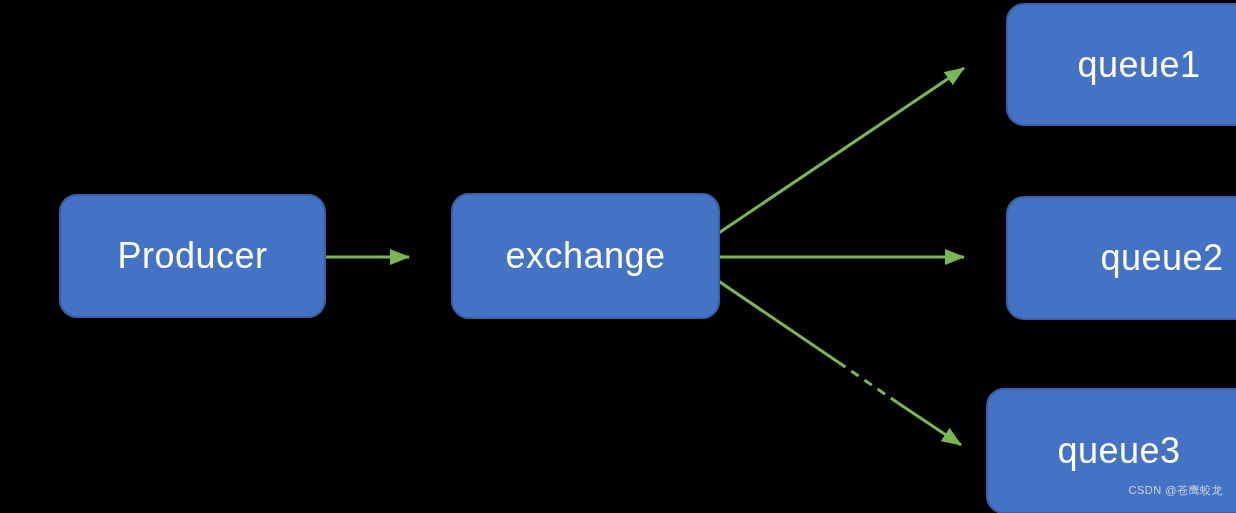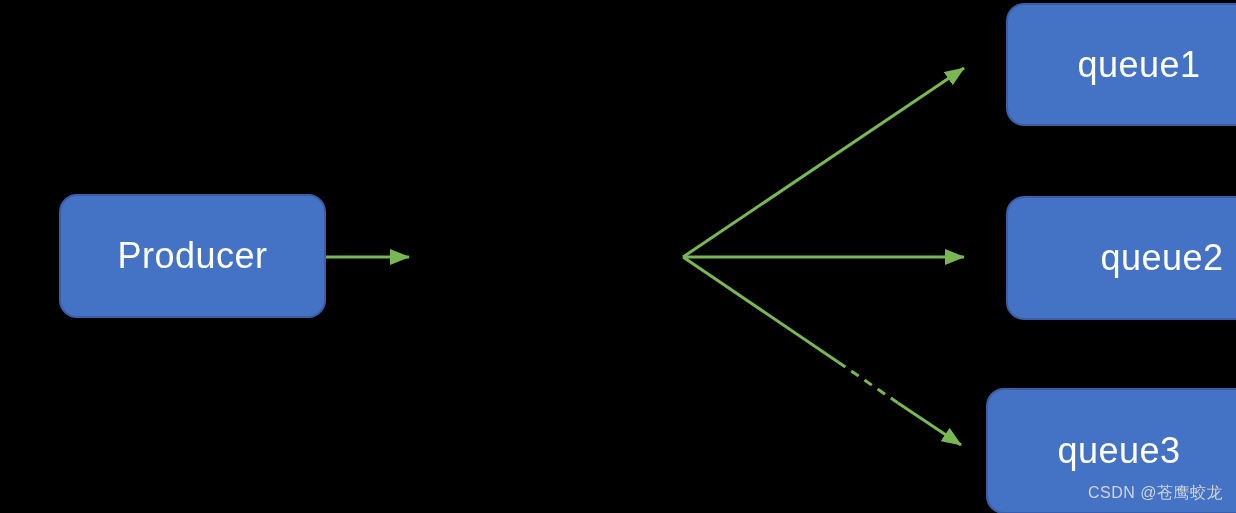--- a/index.html
+++ b/index.html
@@ -62,21 +62,21 @@
   .node-exchange { left: 412px; top: 193px; width: 269px; height: 126px; }
   .node-queue1   { left: 967px; top: 3px;   width: 266px; height: 123px; }
   .node-queue2   { left: 967px; top: 196px; width: 312px; height: 124px; }
   .node-queue3   { left: 947px; top: 388px; width: 266px; height: 126px; }
   .watermark {
     position: absolute;
     right: 13px;
     top: 483px;
     color: var(--watermark);
     opacity: 0.92;
-    font-size: 16px;
+    font-size: 11px;
     letter-spacing: 0.5px;
     white-space: nowrap;
   }
 </style>
 </head>
 <body>
 
 <div class="canvas">
 
   <svg class="arrow-layer" viewBox="0 0 1236 513" xmlns="http://www.w3.org/2000/svg">
@@ -96,20 +96,23 @@
       <path class="edge" d="M683,257 L838,362"></path>
       <path class="edge dashed" d="M838,362 L898,403"></path>
       <path class="edge" d="M898,403 L961,445" marker-end="url(#ah)"></path>
     </g>
   </svg>
 
   <div class="node node-producer">
     <span class="node-label">Producer</span>
   </div>
 
+  <div class="node node-exchange">
+    <span class="node-label">exchange</span>
+  </div>
 
   <div class="node node-queue1">
     <span class="node-label">queue1</span>
   </div>
 
   <div class="node node-queue2">
     <span class="node-label">queue2</span>
   </div>
 
   <div class="node node-queue3">

